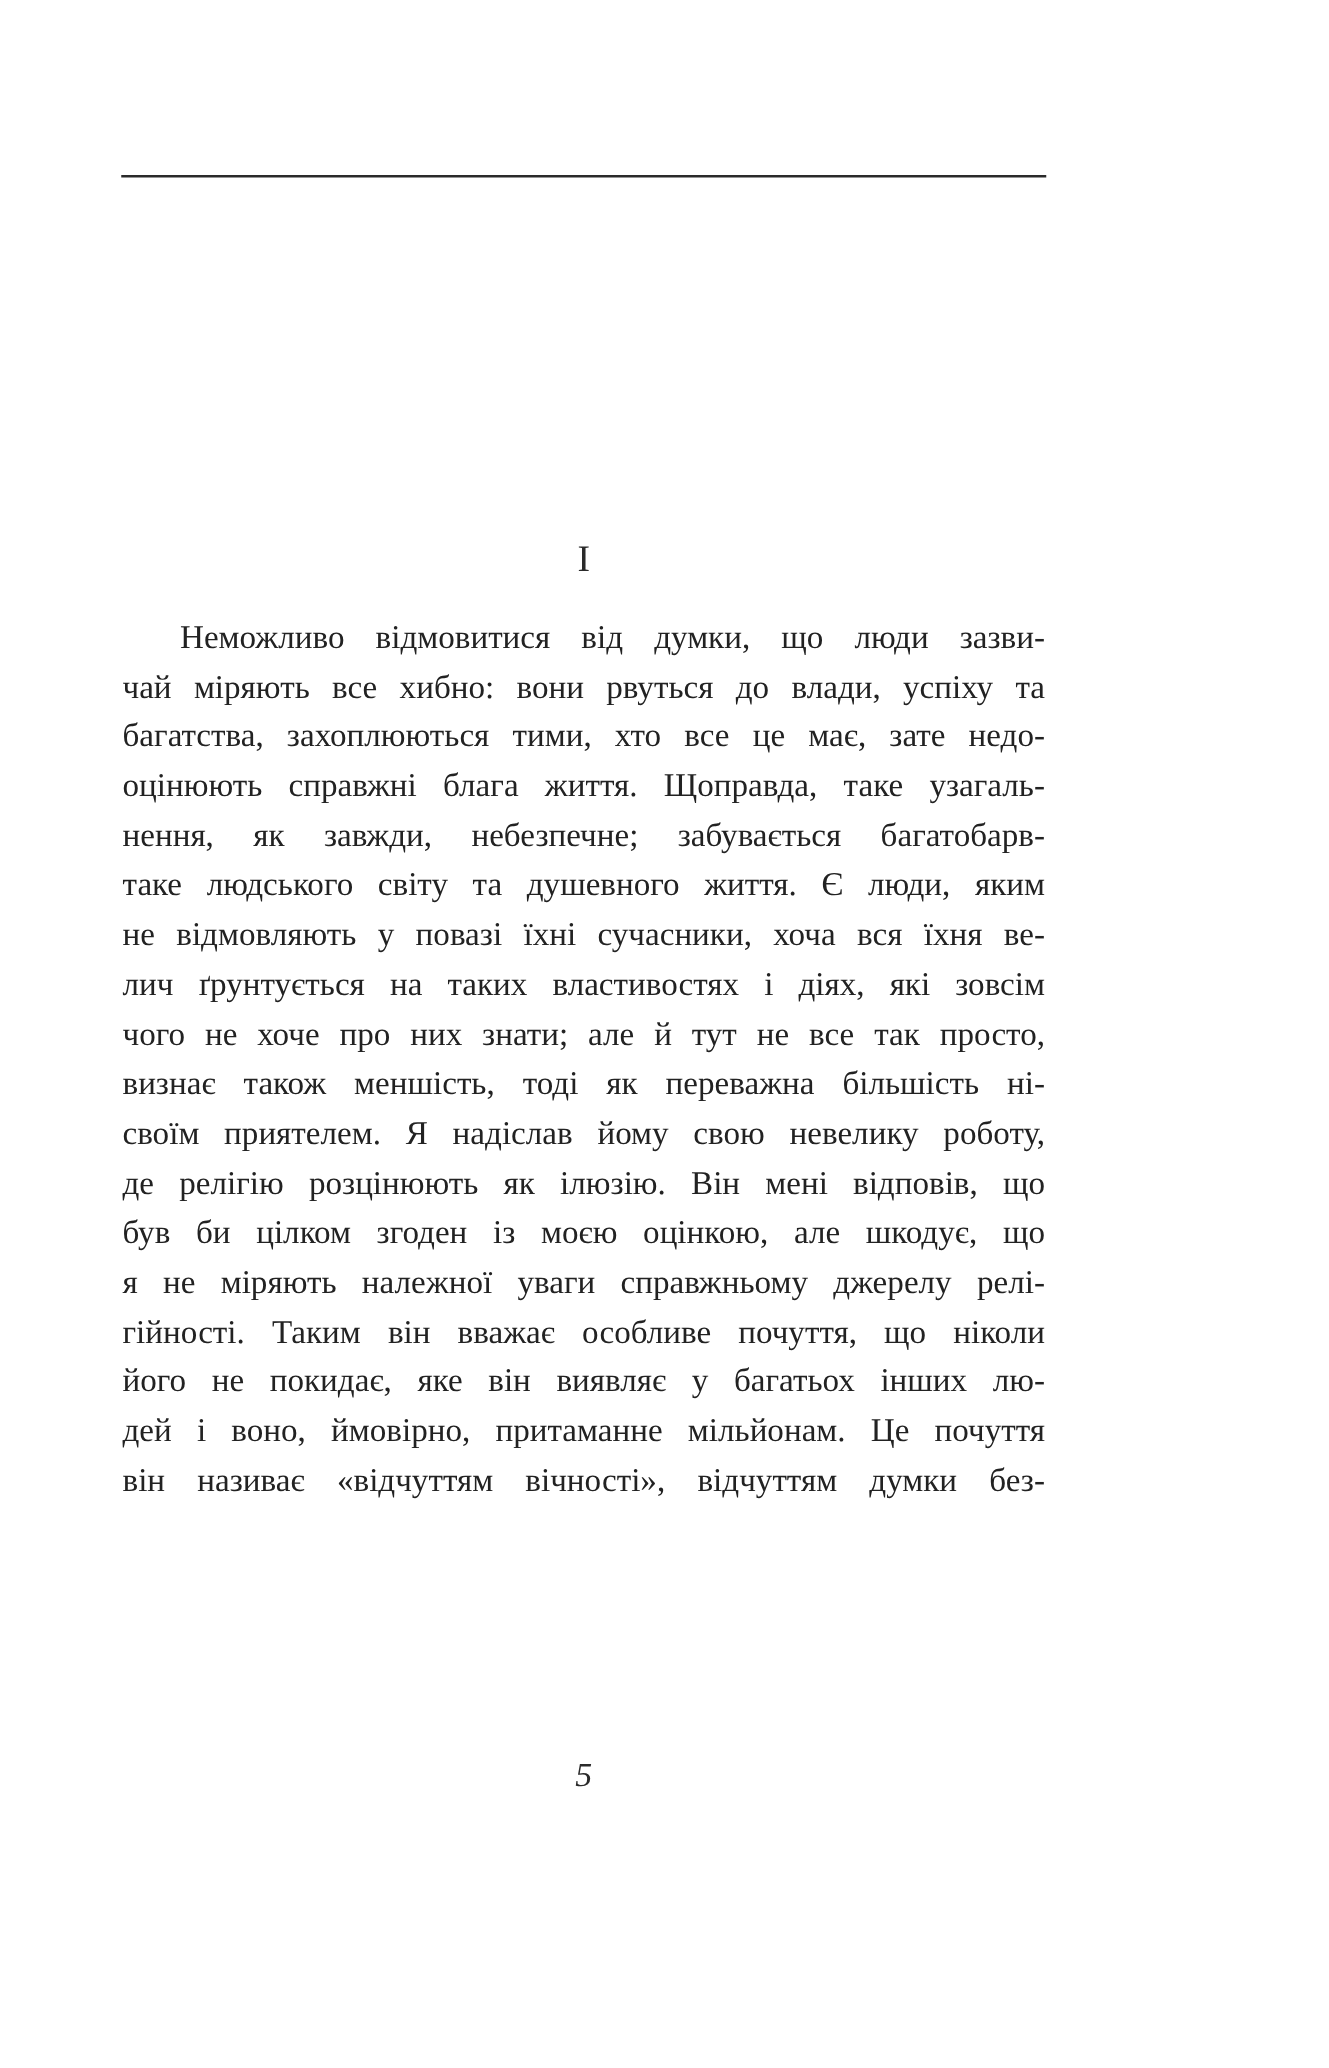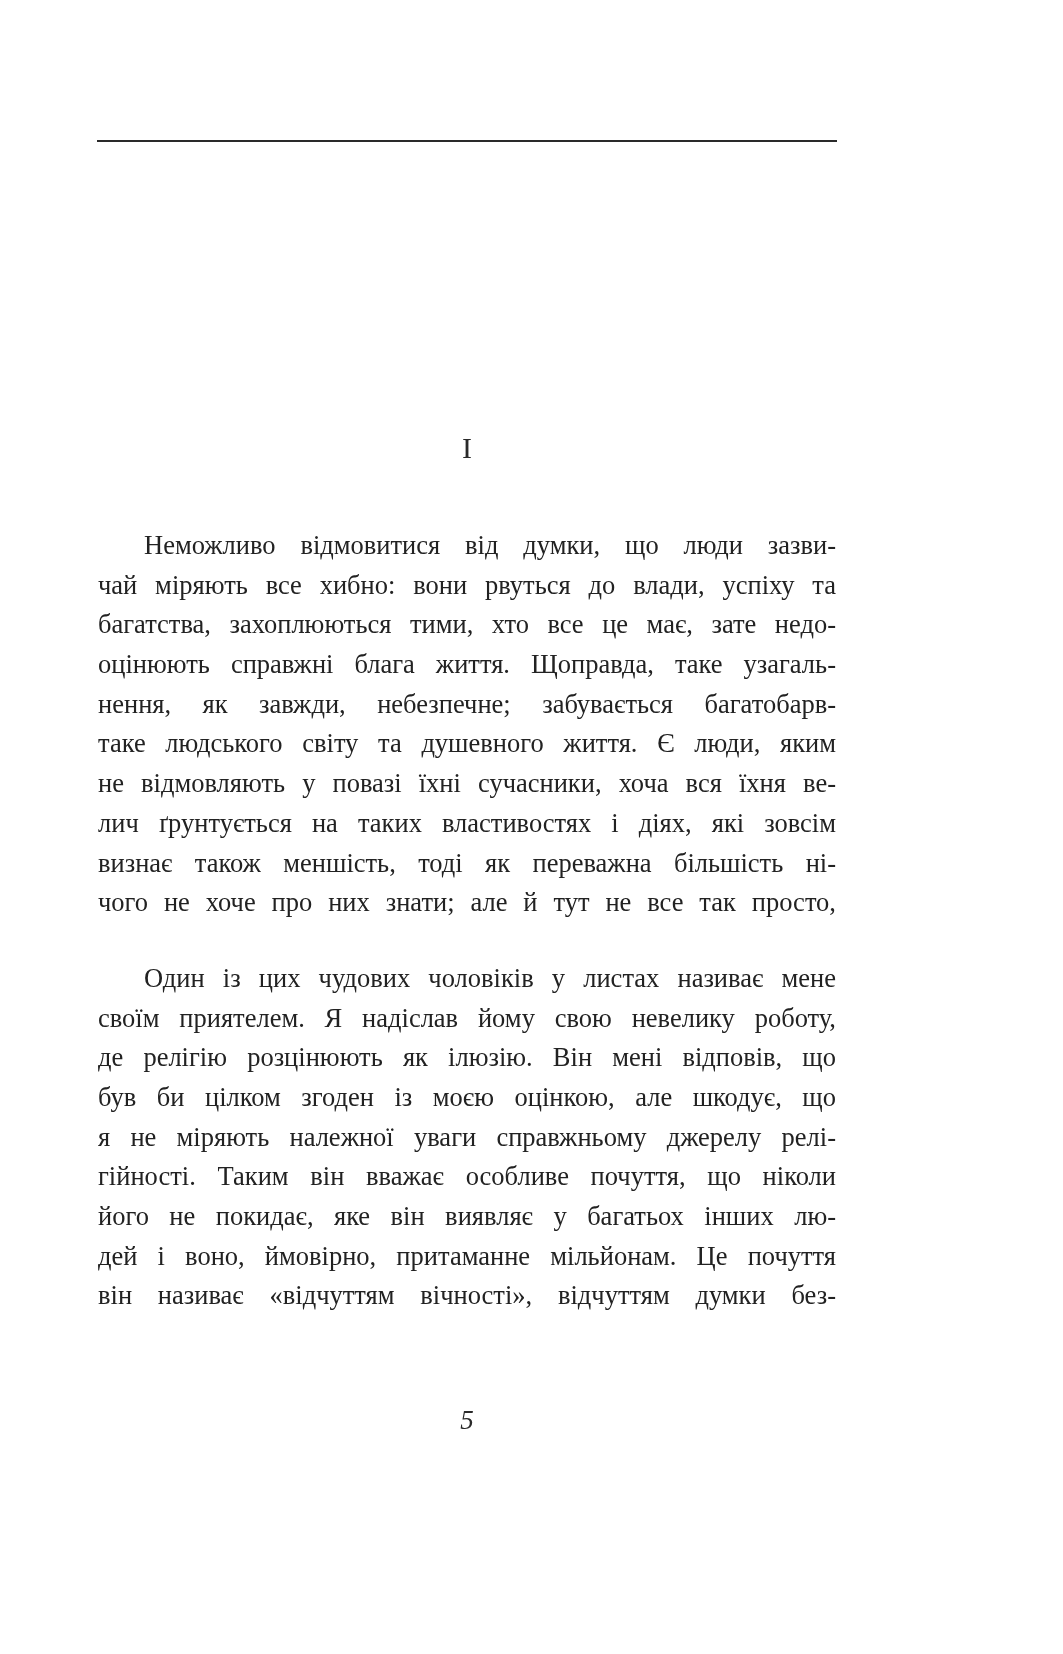--- a/index.html
+++ b/index.html
@@ -44,21 +44,20 @@
       height: 39.7px;
       line-height: 39.7px;
       font-size: 26.5px;
       white-space: nowrap;
       text-align: justify;
       text-align-last: justify;
       color: #222222;
     }
     .line.indent {
       padding-left: 46px;
-      margin-top: 36px;
     }
     .line.last {
       text-align-last: left;
     }
     .page-number {
       position: absolute;
       left: 0;
       width: 934px;
       top: 1400px;
       text-align: center;
@@ -78,25 +77,24 @@
 <div class="body-text">
   <div>
     <span class="line indent">Неможливо відмовитися від думки, що люди зазви-</span>
     <span class="line">чай міряють все хибно: вони рвуться до влади, успіху та</span>
     <span class="line">багатства, захоплюються тими, хто все це має, зате недо-</span>
     <span class="line">оцінюють справжні блага життя. Щоправда, таке узагаль-</span>
     <span class="line">нення, як завжди, небезпечне; забувається багатобарв-</span>
     <span class="line">таке людського світу та душевного життя. Є люди, яким</span>
     <span class="line">не відмовляють у повазі їхні сучасники, хоча вся їхня ве-</span>
     <span class="line">лич ґрунтується на таких властивостях і діях, які зовсім</span>
+    <span class="line">чого не хоче про них знати; але й тут не все так просто,</span>
     <span class="line">визнає також меншість, тоді як переважна більшість ні-</span>
-    <span class="line">чого не хоче про них знати; але й тут не все так просто,</span>
   </div>
   <div>
-    <span class="line indent">Один із цих чудових чоловіків у листах називає мене</span>
     <span class="line">своїм приятелем. Я надіслав йому свою невелику роботу,</span>
     <span class="line">де релігію розцінюють як ілюзію. Він мені відповів, що</span>
     <span class="line">був би цілком згоден із моєю оцінкою, але шкодує, що</span>
     <span class="line">я не міряють належної уваги справжньому джерелу релі-</span>
     <span class="line">гійності. Таким він вважає особливе почуття, що ніколи</span>
     <span class="line">його не покидає, яке він виявляє у багатьох інших лю-</span>
     <span class="line">дей і воно, ймовірно, притаманне мільйонам. Це почуття</span>
     <span class="line">він називає «відчуттям вічності», відчуттям думки без-</span>
   </div>
 </div>

